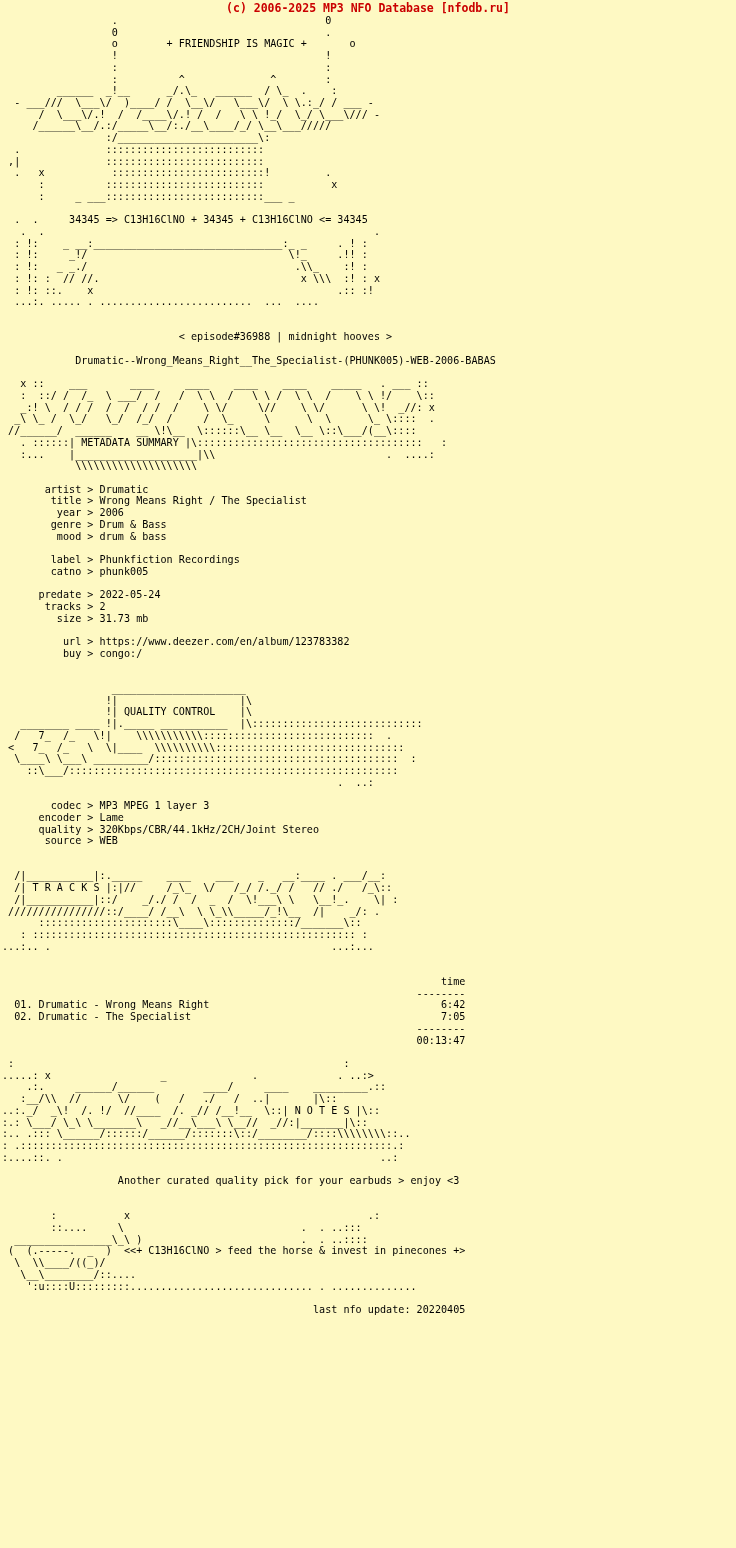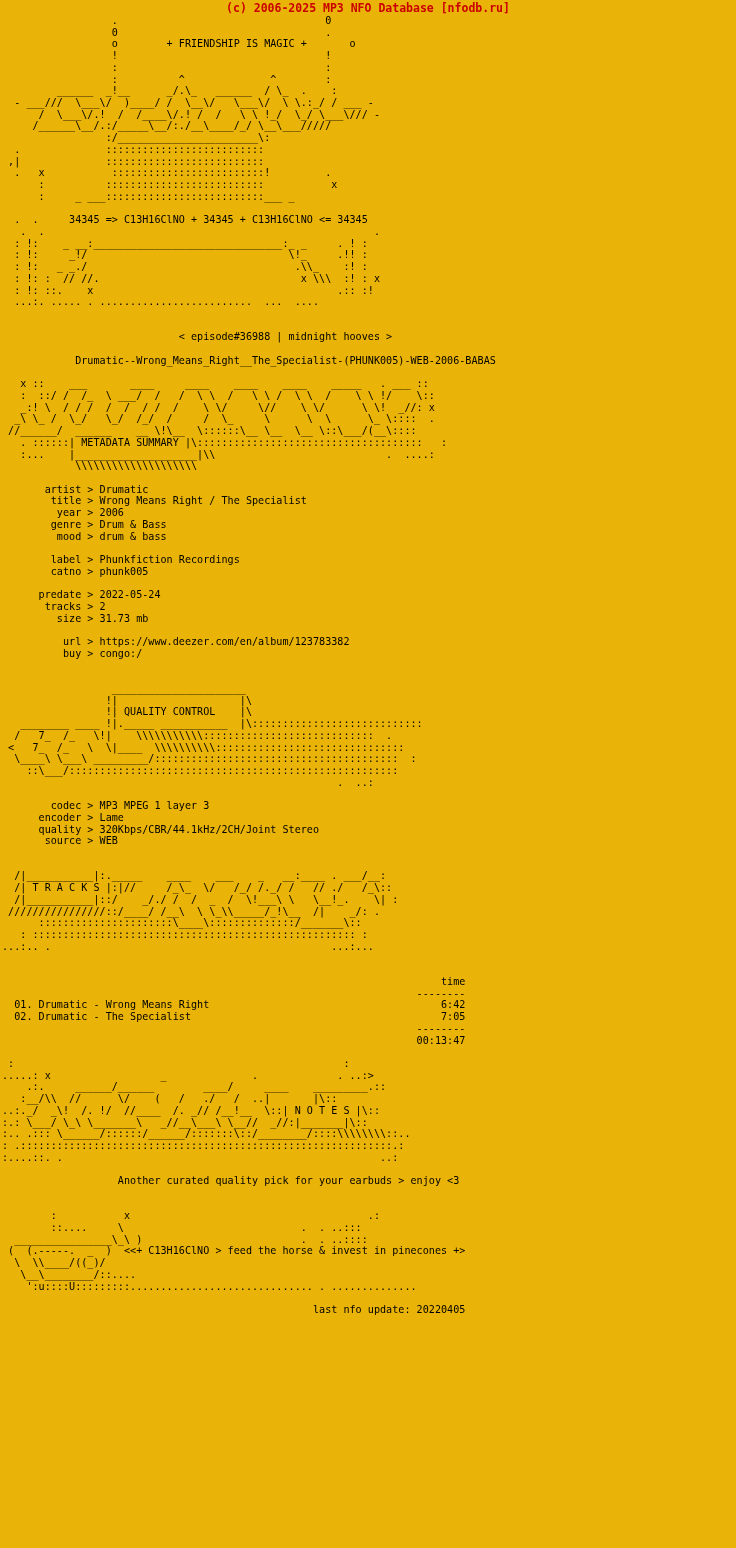--- a/index.html
+++ b/index.html
@@ -6,21 +6,21 @@
   html,body{margin:0;padding:0;background:#ffffff;}
   body{
     font-family:"DejaVu Sans Mono","Liberation Mono",monospace;
     color:#000000;
   }
   #page{
     position:relative;
     width:736px;
     height:1548px;
     overflow:hidden;
-    background:#eab308;
+    background:#fef9c3;
   }
   .copyline{
     color:#ca0000;
     font-size:11.5px;
     line-height:14px;
     text-align:center;
     font-weight:bold;
     letter-spacing:0px;
     padding-top:1px;
     white-space:pre;

